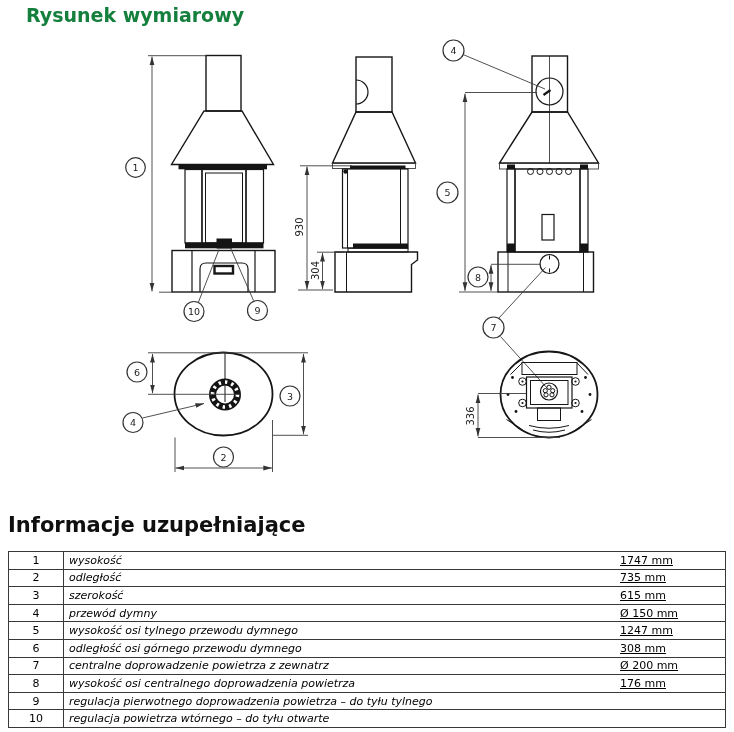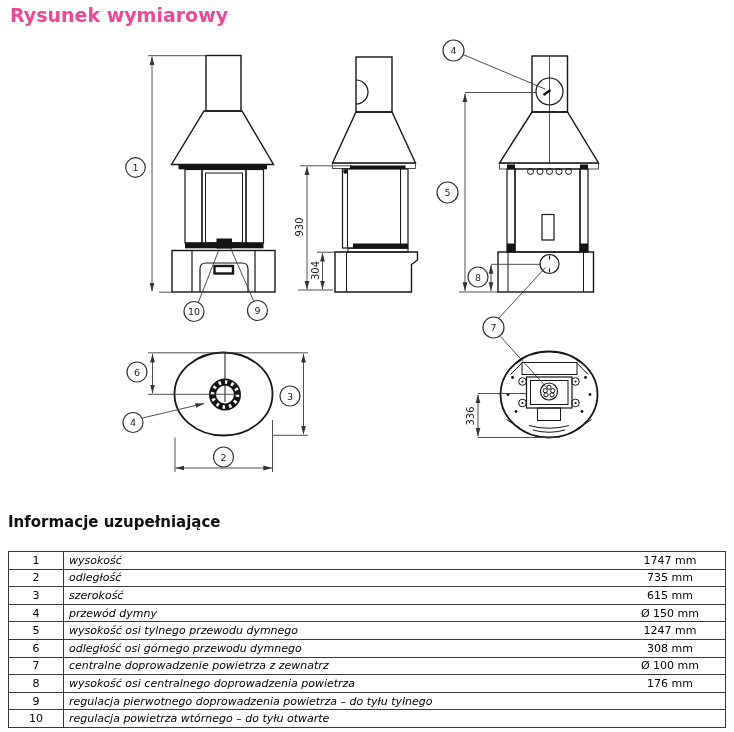--- a/index.html
+++ b/index.html
@@ -1,40 +1,40 @@
 <!DOCTYPE html>
 <html><head>
 <meta charset="utf-8">
 <style>
   html,body{margin:0;padding:0;background:#fff;}
   body{position:relative;width:734px;height:732px;overflow:hidden;
        font-family:"DejaVu Sans","Liberation Sans",sans-serif;color:#000;}
-  .page-title{position:absolute;left:10px;top:4px;font-size:19px;font-weight:bold;color:#ec4899;}
-  .section-title{position:absolute;left:8px;top:513px;font-size:15px;font-weight:bold;color:#101010;}
+  .page-title{position:absolute;left:26px;top:4px;font-size:19px;font-weight:bold;color:#15803d;}
+  .section-title{position:absolute;left:8px;top:513px;font-size:21px;font-weight:bold;color:#101010;}
   .drawing{position:absolute;left:0;top:0;}
 
   
   .s18{stroke:#161616;stroke-width:1.8;fill:none}
   .s14{stroke:#161616;stroke-width:1.4;fill:none}
   .s12{stroke:#161616;stroke-width:1.2;fill:none}
   .s10{stroke:#161616;stroke-width:1;fill:none}
   .dim{stroke:#3c3c3c;stroke-width:0.9;fill:none}
   .fb{fill:#141414;stroke:none}
   .cc{fill:#fff;stroke:#333;stroke-width:1.2}
   .calltxt{font-family:"DejaVu Sans",sans-serif;font-size:9.5px;fill:#222;stroke:none;text-anchor:middle;}
   .dimtxt{font-family:"DejaVu Sans",sans-serif;font-size:10px;fill:#222;stroke:none;text-anchor:middle;}
 
   table.info-table{position:absolute;left:8px;top:551px;width:718px;
     border-collapse:collapse;table-layout:fixed;}
   .info-table td{border:1px solid #383838;font-family:"DejaVu Sans","Liberation Sans",sans-serif;
     font-size:11px;color:#000;height:16.6px;padding:0 5px;white-space:nowrap;overflow:hidden;
     vertical-align:middle;}
   .info-table td.no{width:54px;text-align:center;padding:0;}
   .info-table td.desc{border-right:none;font-style:italic;}
-  .info-table td.val{width:100px;text-align:center;border-left:none;}
+  .info-table td.val{width:100px;text-align:left;border-left:none;text-decoration:underline;}
 </style>
 </head>
 <body>
 
 <div class="page-title">Rysunek wymiarowy</div>
 
 <svg class="drawing" width="734" height="505" viewBox="0 0 734 505" xmlns="http://www.w3.org/2000/svg">
   <defs>
     <marker id="arw" markerWidth="11" markerHeight="8" refX="8.6" refY="3" orient="auto-start-reverse" markerUnits="userSpaceOnUse">
       <path d="M0,0.6 L8.8,3 L0,5.4 Z" fill="#333"></path>
@@ -273,21 +273,21 @@
         <td class="val">1247 mm</td>
       </tr>
       <tr>
         <td class="no">6</td>
         <td class="desc">odległość osi górnego przewodu dymnego</td>
         <td class="val">308 mm</td>
       </tr>
       <tr>
         <td class="no">7</td>
         <td class="desc">centralne doprowadzenie powietrza z zewnatrz</td>
-        <td class="val">Ø 100 mm</td>
+        <td class="val">Ø 200 mm</td>
       </tr>
       <tr>
         <td class="no">8</td>
         <td class="desc">wysokość osi centralnego doprowadzenia powietrza</td>
         <td class="val">176 mm</td>
       </tr>
       <tr>
         <td class="no">9</td>
         <td class="desc">regulacja pierwotnego doprowadzenia powietrza – do tyłu tylnego</td>
         <td class="val"></td>

